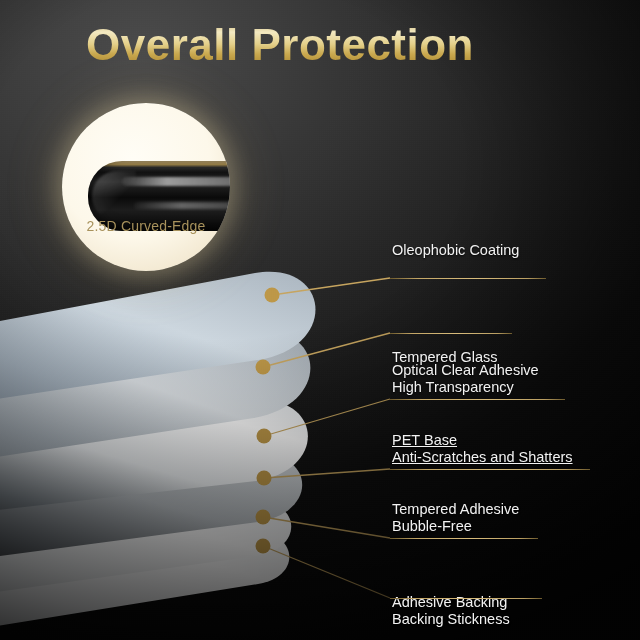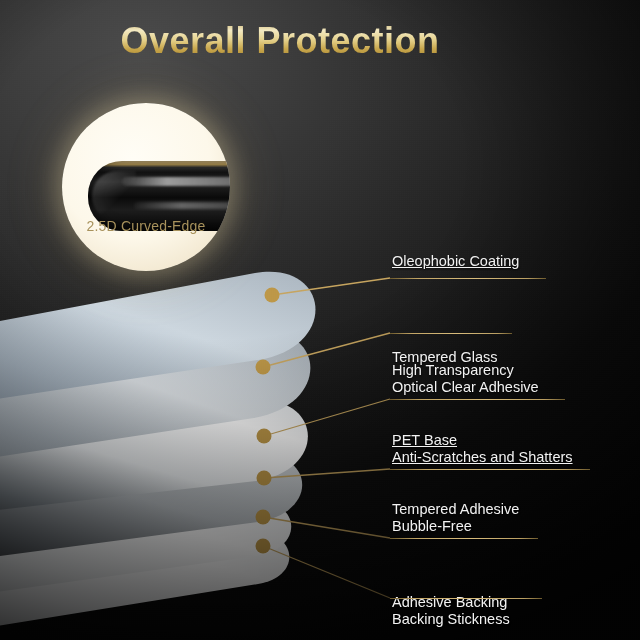--- a/index.html
+++ b/index.html
@@ -33,21 +33,21 @@
     background: radial-gradient(105% 80% at 35% 25%, rgba(0,0,0,0) 35%, rgba(0,0,0,.45) 72%, rgba(0,0,0,.82) 100%);
   }
 
   
   #title {
     position: absolute;
     top: 22px;
     left: 0;
     width: 560px;
     text-align: center;
-    font-size: 36px;
+    font-size: 44px;
     font-weight: bold;
     letter-spacing: .5px;
     line-height: 1.05;
     background: linear-gradient(180deg, #cdb877 0%, #f3e9c2 22%, #e4d08a 48%, #c9a84e 70%, #a8842c 100%);
     -webkit-background-clip: text;
     background-clip: text;
     color: transparent;
     -webkit-text-fill-color: transparent;
     white-space: nowrap;
   }
@@ -224,31 +224,31 @@
   <div id="inset">
     <div id="inset-phone">
       <div id="inset-curve"></div>
       <div id="inset-gloss-a"></div>
       <div id="inset-gloss-b"></div>
     </div>
     <div id="inset-caption">2.5D Curved-Edge</div>
   </div>
 
   <div id="callouts">
-      <div class="callout-text" style="top: 253px; text-decoration: underline;">
+      <div class="callout-text" style="top: 242px;">
         <div>Oleophobic Coating</div>
       </div>
       <div class="callout-rule" style="top: 278px; width: 156px;"></div>
       <div class="callout-text" style="top: 313px; margin-top: 36px;">
         <div>Tempered Glass</div>
       </div>
       <div class="callout-rule" style="top: 333px; width: 122px;"></div>
       <div class="callout-text" style="top: 362px;">
+        <div>Optical Clear Adhesive</div>
         <div>High Transparency</div>
-        <div>Optical Clear Adhesive</div>
       </div>
       <div class="callout-rule" style="top: 399px; width: 175px;"></div>
       <div class="callout-text" style="top: 432px; text-decoration: underline;">
         <div>PET Base</div>
         <div>Anti-Scratches and Shatters</div>
       </div>
       <div class="callout-rule" style="top: 469px; width: 200px;"></div>
       <div class="callout-text" style="top: 501px;">
         <div>Tempered Adhesive</div>
         <div>Bubble-Free</div>

